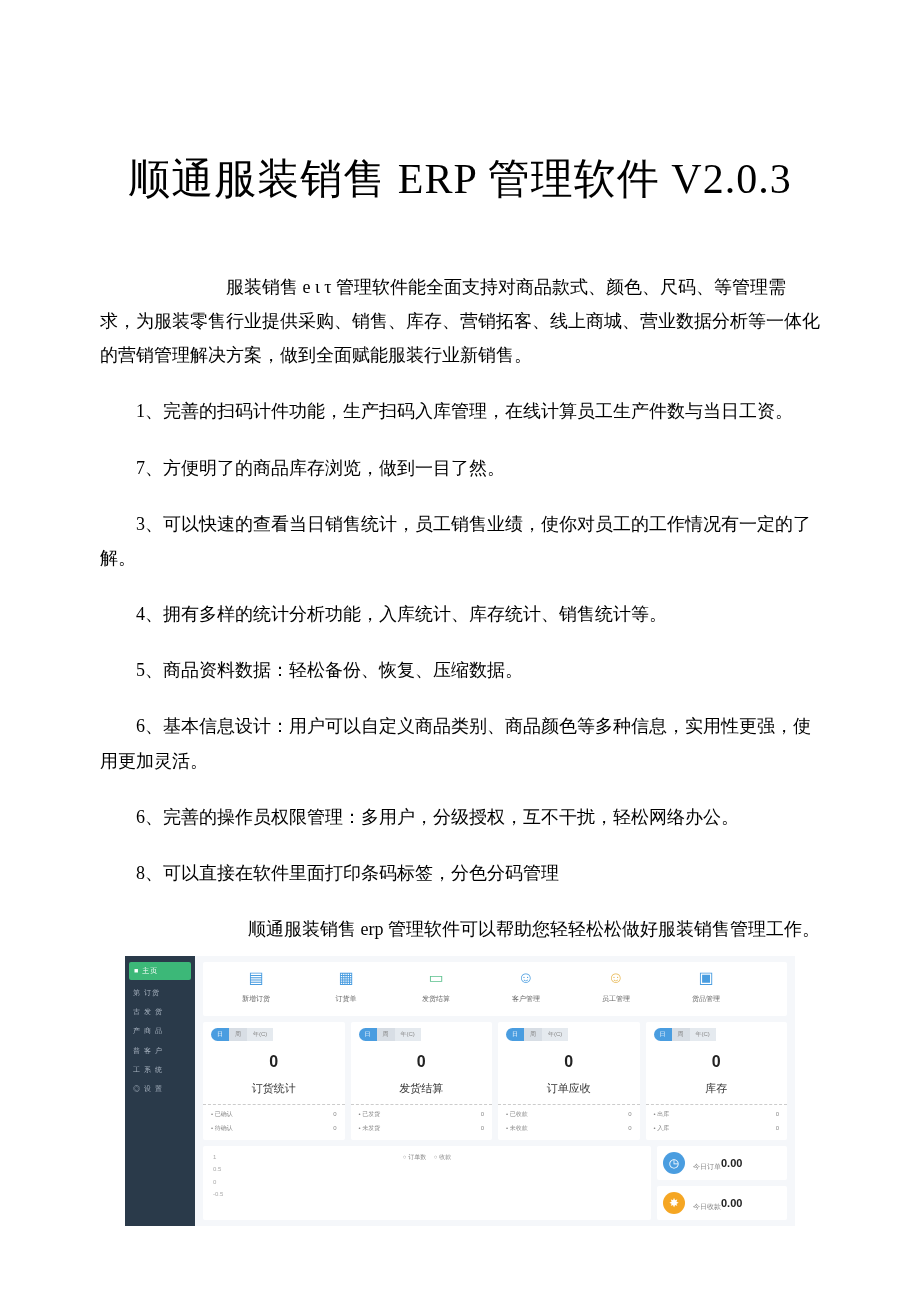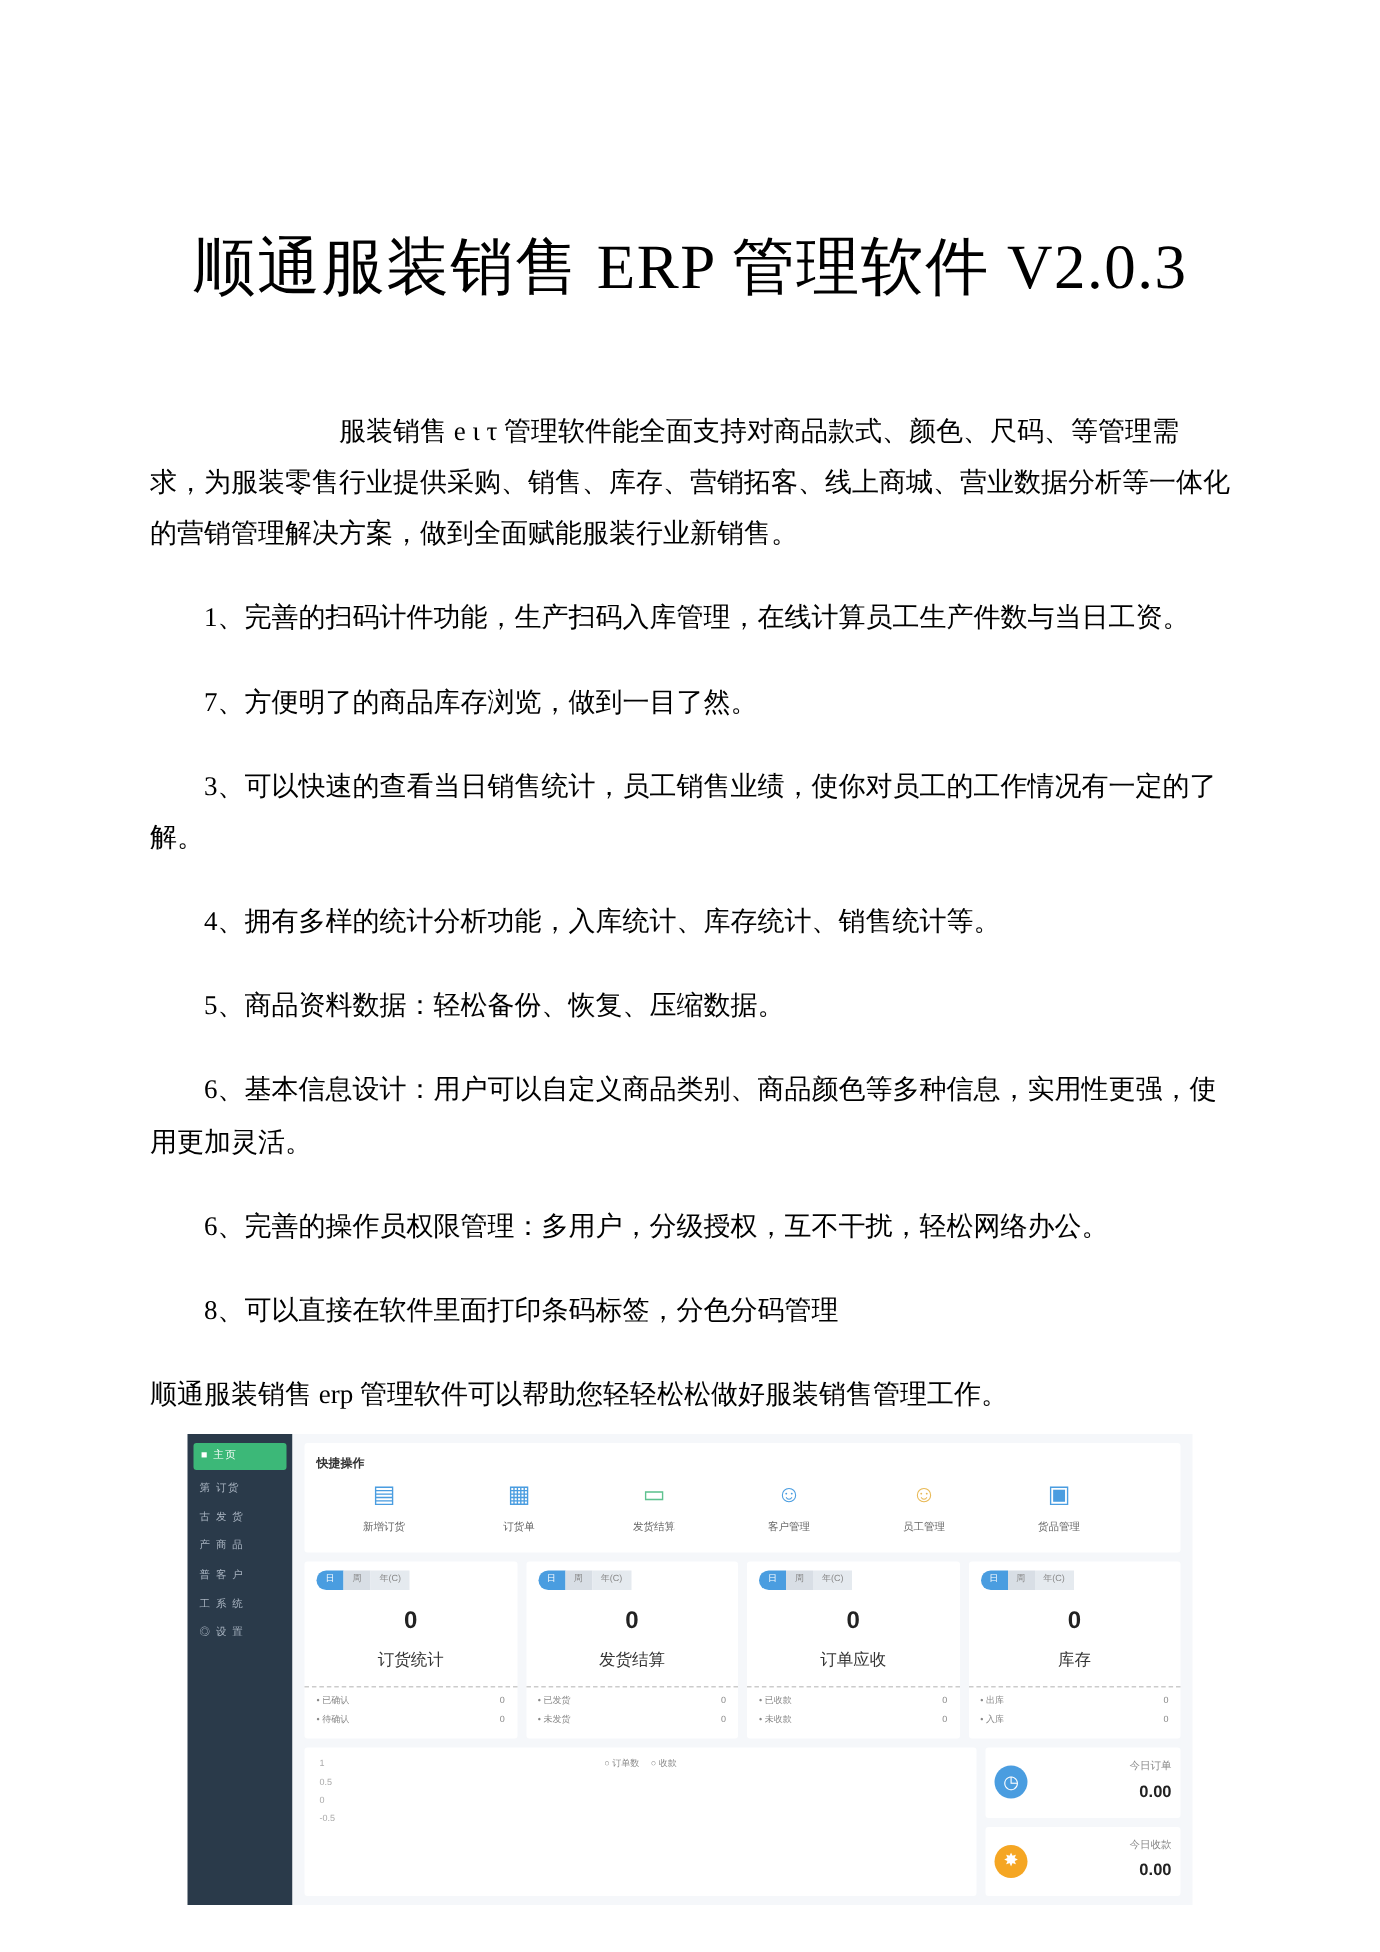--- a/index.html
+++ b/index.html
@@ -24,20 +24,21 @@
       text-indent: 7em;
       margin-bottom: 22px;
     }
     .point {
       text-indent: 2em;
       margin-bottom: 22px;
     }
     .closing {
       text-indent: 0;
       margin-bottom: 10px;
+      text-align: right;
     }
     .figure {
       width: 670px;
       margin: 0 auto;
       background: #fff;
       font-family: Arial, "Microsoft YaHei", sans-serif;
       font-size: 8px;
       border: 0;
     }
     .fig-row { display: flex; }
@@ -124,21 +125,21 @@
       align-items: center;
       gap: 8px;
     }
     .mini-icon {
       width: 22px; height: 22px; border-radius: 50%;
       display: flex; align-items: center; justify-content: center;
       color: #fff; font-size: 12px;
     }
     .mi-blue { background: #4a9de0; }
     .mi-orange { background: #f5a623; }
-    .mini-text { display: flex; flex-direction: column; align-items: flex-end; flex: 1; }
+    .mini-text { display: flex; flex-direction: row; align-items: flex-end; flex: 1; }
     .mini-label { font-size: 7px; color: #888; }
     .mini-val { font-size: 11px; color: #222; font-weight: bold; }
   </style>
 </head>
 <body>
 
 <h1 class="title">顺通服装销售 ERP 管理软件 V2.0.3</h1>
 
 <p class="intro">服装销售 e ɩ τ 管理软件能全面支持对商品款式、颜色、尺码、等管理需求，为服装零售行业提供采购、销售、库存、营销拓客、线上商城、营业数据分析等一体化的营销管理解决方案，做到全面赋能服装行业新销售。</p>
 
@@ -160,21 +161,20 @@
       <div class="side-item">第 订货</div>
       <div class="side-item">古 发 货</div>
       <div class="side-item">产 商 品</div>
       <div class="side-item">普 客 户</div>
       <div class="side-item">工 系 统</div>
       <div class="side-item">◎ 设 置</div>
     </div>
     <div class="fig-main">
 
       <div class="quick-ops">
-        <div class="quick-title">快捷操作</div>
         <div class="quick-grid">
           <div class="quick-item">
             <span class="qicon qi-blue">▤</span>
             <span class="quick-label">新增订货</span>
           </div>
           <div class="quick-item">
             <span class="qicon qi-blue">▦</span>
             <span class="quick-label">订货单</span>
           </div>
           <div class="quick-item">

